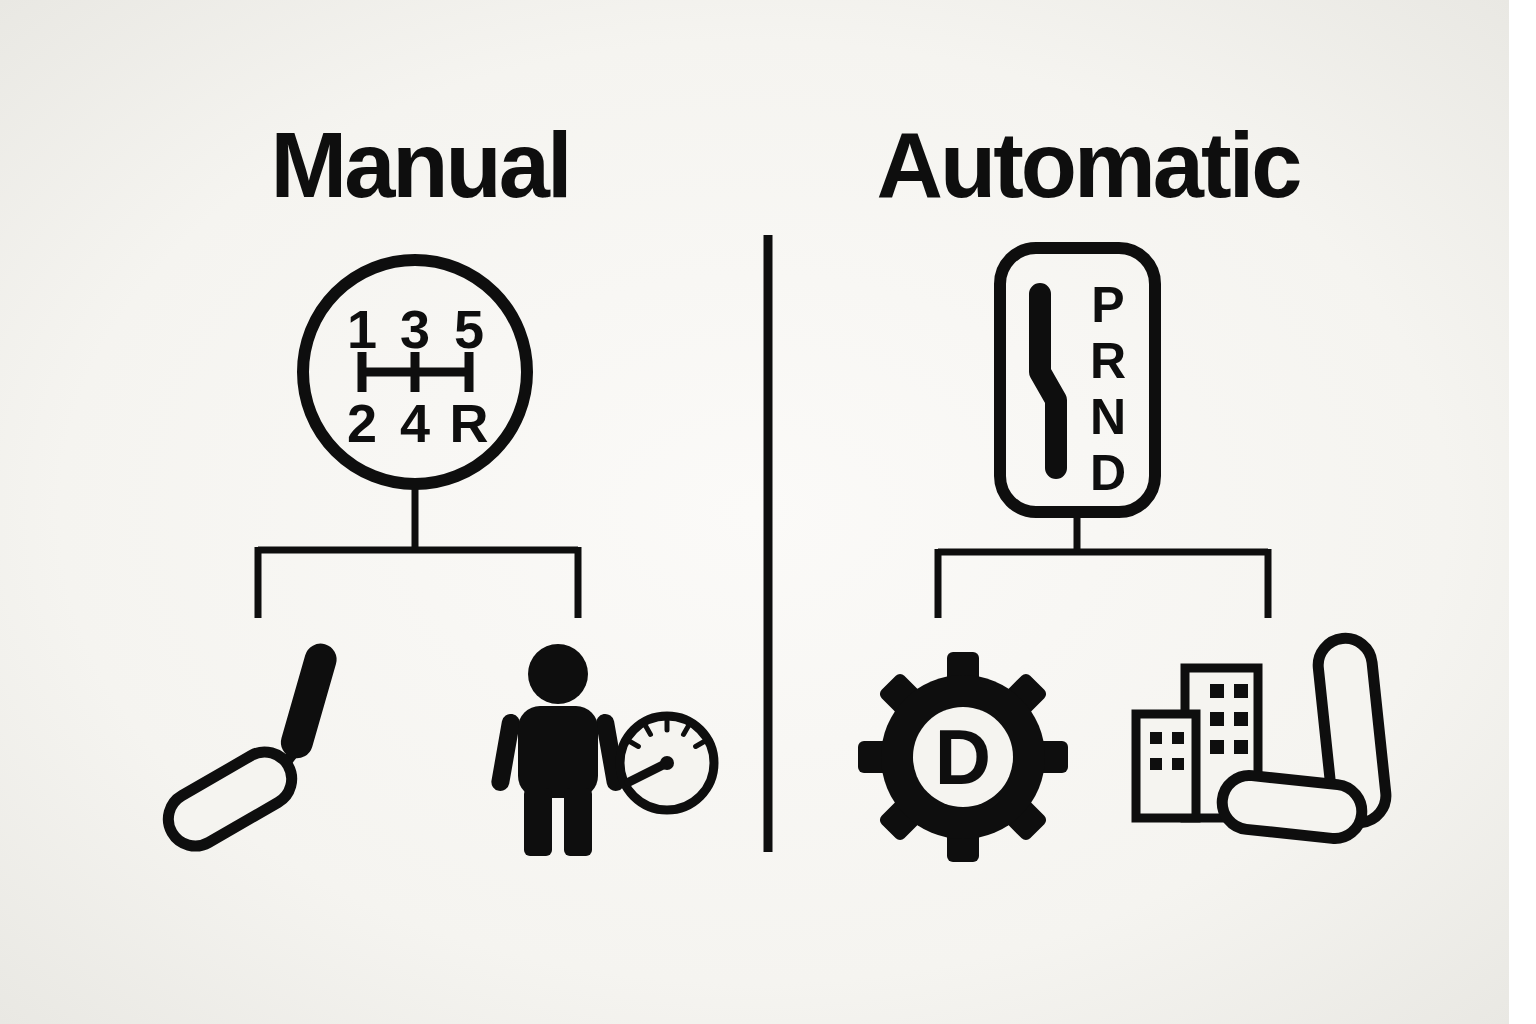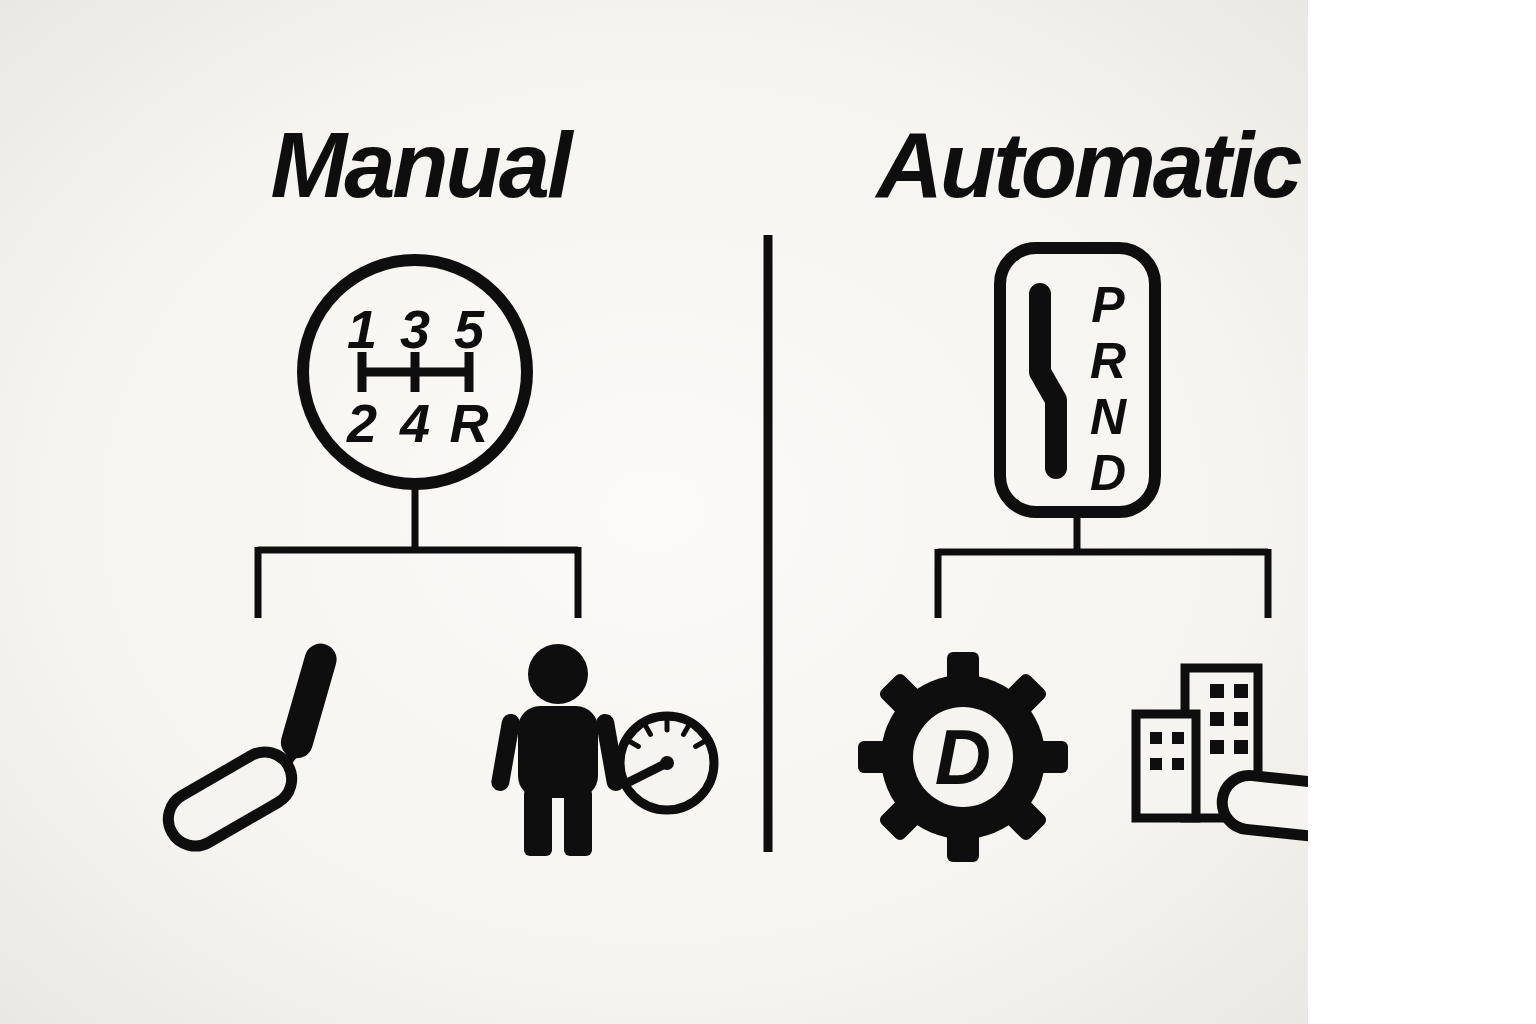--- a/index.html
+++ b/index.html
@@ -1,26 +1,25 @@
 <!DOCTYPE html>
 <html><head>
 <meta charset="utf-8">
 <style>
   html, body {
     margin: 0;
     padding: 0;
   }
   .canvas {
     position: relative;
-    width: 1308px;
+    width: 1509px;
     height: 1024px;
     background: radial-gradient(ellipse at center, #fbfaf8 0%, #f5f4f0 65%, #e9e8e3 100%);
     overflow: hidden;
     font-family: "Liberation Sans", sans-serif;
-    font-style: italic;
   }
   svg text {
     font-family: "Liberation Sans", "DejaVu Sans", sans-serif;
     font-weight: 700;
     fill: #0e0e0e;
   }
   .title-text {
     font-size: 92px;
     letter-spacing: -3px;
   }

